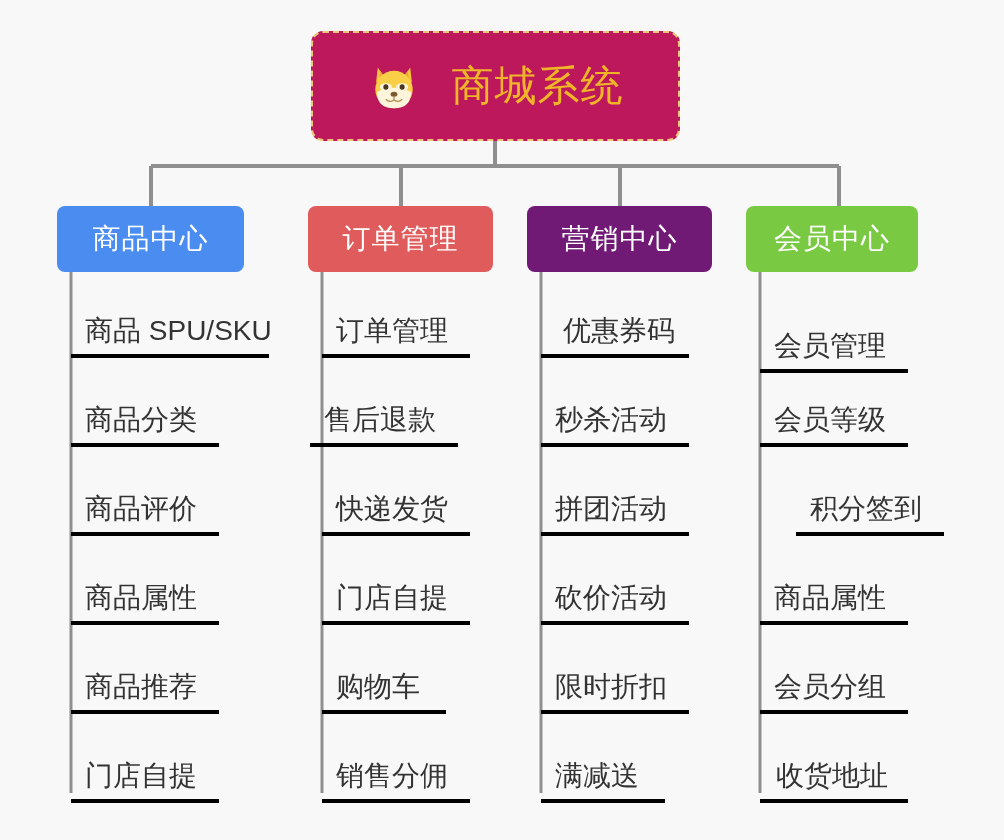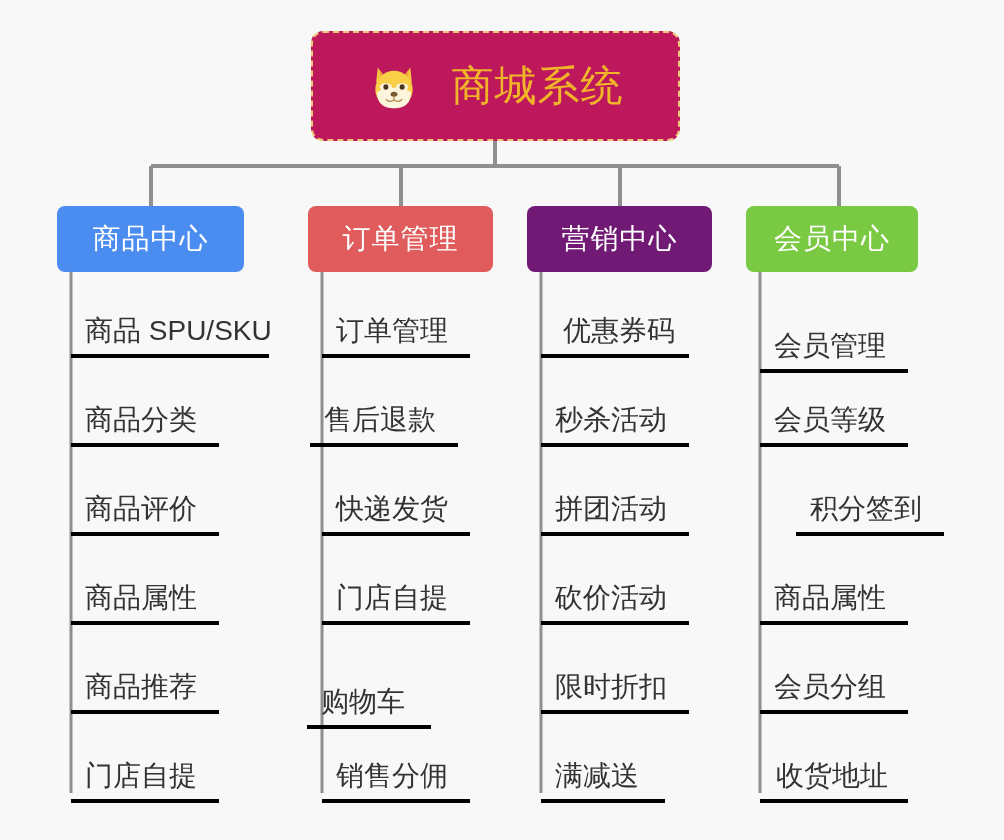--- a/index.html
+++ b/index.html
@@ -149,21 +149,21 @@
       <div class="leaf" style="left: 71px; top: 317px; width: 198px;"><span>商品 SPU/SKU</span></div>
       <div class="leaf" style="left: 71px; top: 406px; width: 148px;"><span>商品分类</span></div>
       <div class="leaf" style="left: 71px; top: 495px; width: 148px;"><span>商品评价</span></div>
       <div class="leaf" style="left: 71px; top: 584px; width: 148px;"><span>商品属性</span></div>
       <div class="leaf" style="left: 71px; top: 673px; width: 148px;"><span>商品推荐</span></div>
       <div class="leaf" style="left: 71px; top: 762px; width: 148px;"><span>门店自提</span></div>
       <div class="leaf" style="left: 322px; top: 317px; width: 148px;"><span>订单管理</span></div>
       <div class="leaf" style="left: 310px; top: 406px; width: 148px;"><span>售后退款</span></div>
       <div class="leaf" style="left: 322px; top: 495px; width: 148px;"><span>快递发货</span></div>
       <div class="leaf" style="left: 322px; top: 584px; width: 148px;"><span>门店自提</span></div>
-      <div class="leaf" style="left: 307px; top: 673px; width: 124px; margin-top: 15px;"><span>购物车</span></div>
+      <div class="leaf" style="left: 322px; top: 673px; width: 124px;"><span>购物车</span></div>
       <div class="leaf" style="left: 322px; top: 762px; width: 148px;"><span>销售分佣</span></div>
       <div class="leaf" style="left: 541px; top: 317px; width: 148px; text-align: right;"><span>优惠券码</span></div>
       <div class="leaf" style="left: 541px; top: 406px; width: 148px;"><span>秒杀活动</span></div>
       <div class="leaf" style="left: 541px; top: 495px; width: 148px;"><span>拼团活动</span></div>
       <div class="leaf" style="left: 541px; top: 584px; width: 148px;"><span>砍价活动</span></div>
       <div class="leaf" style="left: 541px; top: 673px; width: 148px;"><span>限时折扣</span></div>
       <div class="leaf" style="left: 541px; top: 762px; width: 124px;"><span>满减送</span></div>
       <div class="leaf" style="left: 760px; top: 332px; width: 148px;"><span>会员管理</span></div>
       <div class="leaf" style="left: 760px; top: 406px; width: 148px;"><span>会员等级</span></div>
       <div class="leaf" style="left: 760px; top: 495px; width: 148px; margin-left: 36px;"><span>积分签到</span></div>

